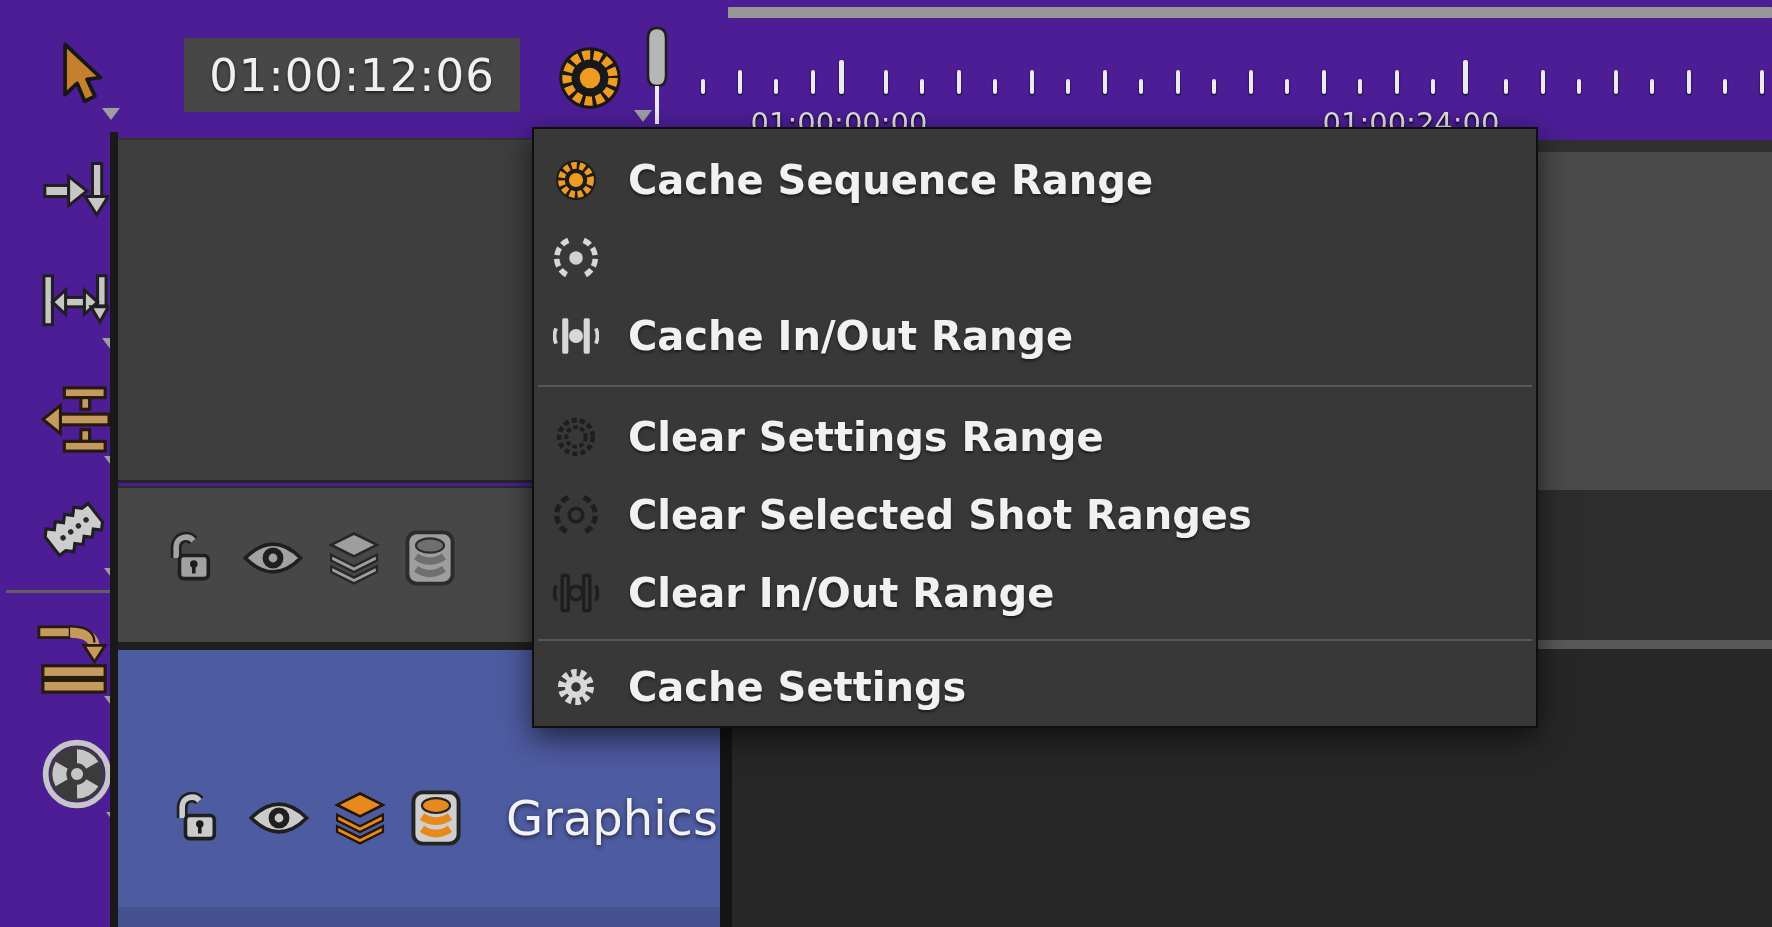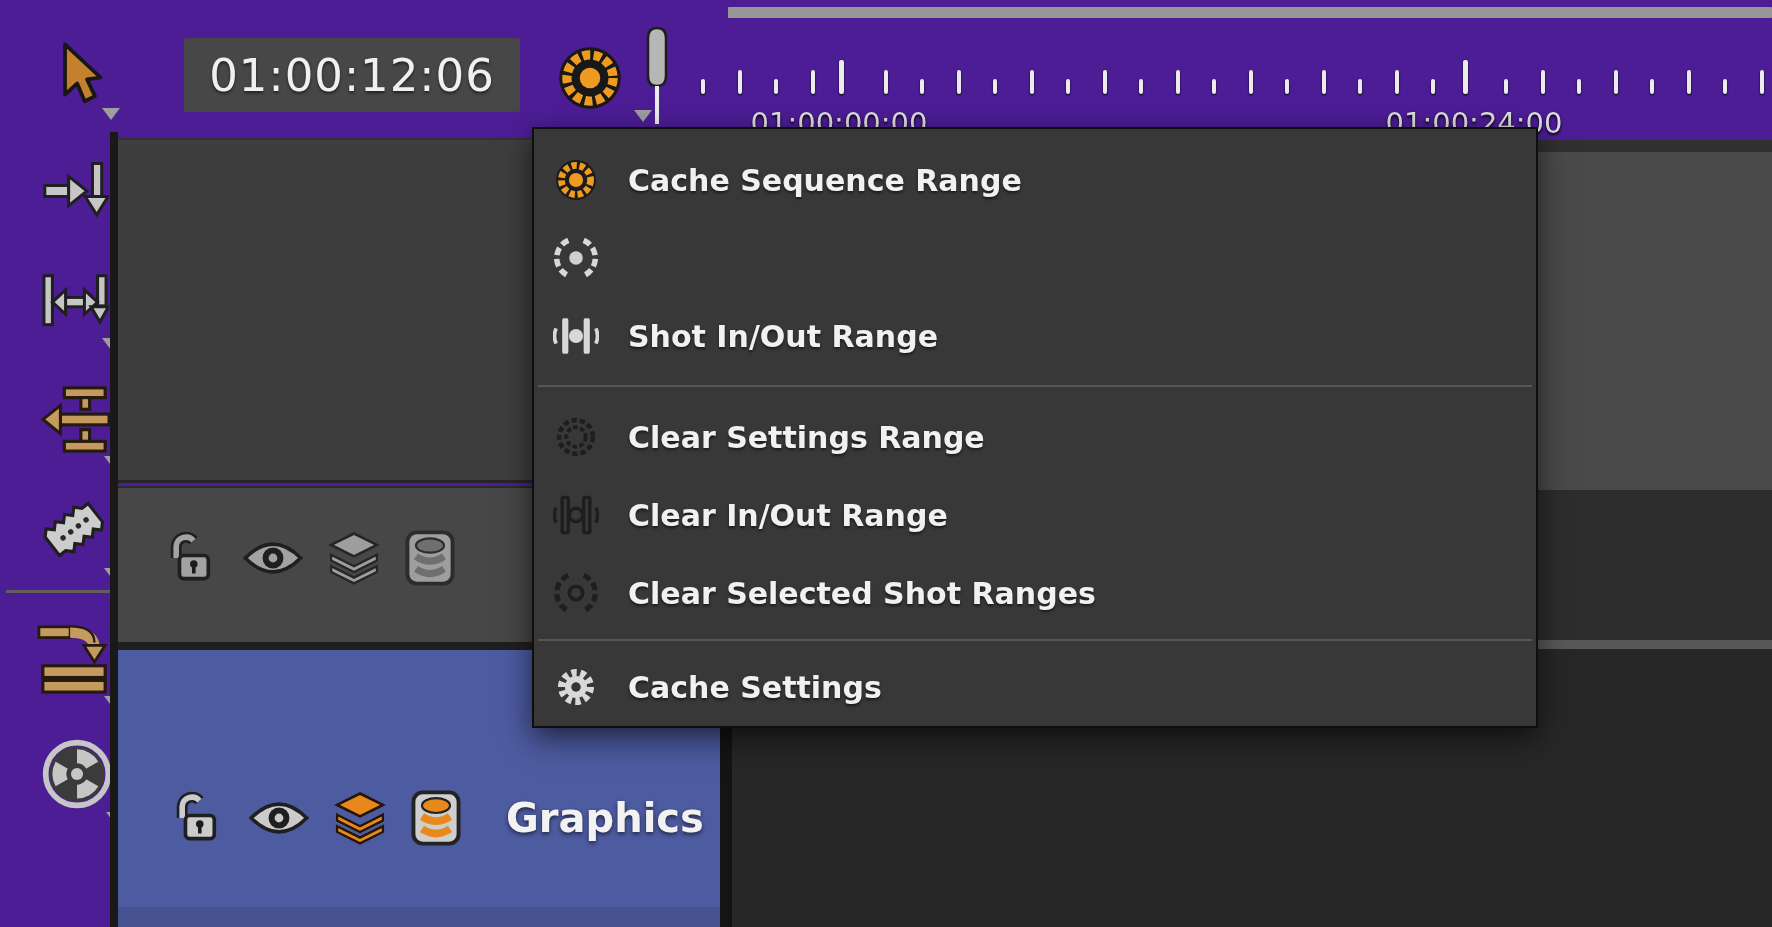--- a/index.html
+++ b/index.html
@@ -46,30 +46,30 @@
                border-bottom:3px solid #262626;box-sizing:border-box;}
   .track{position:absolute;left:118px;width:602px;box-sizing:border-box;}
   .track.gray{top:486px;height:156px;background:#474747;border-top:2px solid #2b2b2b;}
   .track-gap{position:absolute;left:118px;top:642px;width:602px;height:8px;background:#1f1f1f;}
   .track.blue{top:650px;height:277px;background:#4d5ba0;}
   .track.blue .bottom-strip{position:absolute;left:0;bottom:0;width:100%;height:20px;background:#45528f;}
   .trow{position:absolute;display:flex;align-items:center;gap:22px;}
   .track.gray .trow{left:44px;top:42px;}
   .track.blue .trow{left:50px;top:140px;}
   .ticon{display:flex;align-items:center;}
-  .track-name{color:#f2f2f2;font-size:40px;font-weight:bold;margin-left:22px;
+  .track-name{color:#f2f2f2;font-size:48px;font-weight:normal;margin-left:22px;
               text-shadow:0 2px 4px rgba(0,0,0,.6);text-align:right;}
 
   
   .menu{position:absolute;left:532px;top:127px;width:1006px;height:601px;background:#383838;
         border:2px solid #0e0e0e;box-sizing:border-box;box-shadow:0 10px 28px rgba(0,0,0,.6);
         padding-top:12px;z-index:10;}
   .mi{height:78px;display:flex;align-items:center;padding-left:18px;gap:28px;cursor:default;}
   .mic{width:48px;height:48px;display:flex;align-items:center;justify-content:center;flex:0 0 48px;}
-  .mil{color:#f1f1f1;font-size:30px;font-weight:bold;text-shadow:0 2px 3px rgba(0,0,0,.55);white-space:nowrap;}
+  .mil{color:#f1f1f1;font-size:40px;font-weight:bold;text-shadow:0 2px 3px rgba(0,0,0,.55);white-space:nowrap;}
   .msep{height:2px;background:#575757;margin:10px 4px 11px 4px;}
   .msep.s2{margin:7px 4px 7px 4px;}
 </style>
 </head>
 <body>
 
 <div class="app">
 
   <div>
 
@@ -195,21 +195,21 @@
       <div class="tick min" style="left: 1577px;"></div>
       <div class="tick med" style="left: 1613.5px;"></div>
       <div class="tick min" style="left: 1650px;"></div>
       <div class="tick med" style="left: 1686.5px;"></div>
       <div class="tick min" style="left: 1723px;"></div>
       <div class="tick med" style="left: 1759.5px;"></div>
       <div class="tick major" style="left: 839px;"></div>
       <div class="tick major" style="left: 1463px;"></div>
     </div>
   <div class="ruler-label" style="left: 839px; text-decoration: underline;">01:00:00:00</div>
-  <div class="ruler-label" style="left: 1474px;">01:00:24:00</div>
+  <div class="ruler-label" style="left: 1411px;">01:00:24:00</div>
 
   <div class="playhead">
     <svg width="30" height="100" viewBox="0 0 30 100">
       <path d="M6,12 Q6,2 15,2 Q24,2 24,12 L24,50 Q24,60 15,60 Q6,60 6,50 Z" fill="#b6b6b6" stroke="#1e1e1e" stroke-width="2.5"></path>
       <rect x="13" y="60" width="4" height="38" fill="#ececec"></rect>
     </svg>
   </div>
 
   <div class="timeline">
     <div class="tl-topstrip"></div>
@@ -323,59 +323,59 @@
     <div class="mi">
       <span class="mic">
         <svg width="46" height="46" viewBox="0 0 30 30">
           <path d="M2,10 A13,13 0 0 0 2,20" fill="none" stroke="#d8d8d8" stroke-width="2.4"></path>
           <path d="M28,10 A13,13 0 0 1 28,20" fill="none" stroke="#d8d8d8" stroke-width="2.4"></path>
           <rect x="6" y="3.5" width="4" height="23" rx="1" fill="#d8d8d8"></rect>
           <rect x="20" y="3.5" width="4" height="23" rx="1" fill="#d8d8d8"></rect>
           <circle cx="15" cy="15" r="4.6" fill="#d8d8d8"></circle>
         </svg>
       </span>
-      <span class="mil">Shot In/Out Range</span>
+      <span class="mil">Cache In/Out Range</span>
     </div>
 
     <div class="msep"></div>
 
     <div class="mi">
       <span class="mic">
         <svg width="46" height="46" viewBox="0 0 30 30">
           <circle cx="15" cy="15" r="11" fill="none" stroke="#1e1e1e" stroke-width="3" stroke-dasharray="3.4 2"></circle>
           <circle cx="15" cy="15" r="6.3" fill="none" stroke="#1e1e1e" stroke-width="2.6" stroke-dasharray="3 1.6"></circle>
         </svg>
       </span>
       <span class="mil">Clear Settings Range</span>
+    </div>
+
+    <div class="mi">
+      <span class="mic">
+        <svg width="46" height="46" viewBox="0 0 30 30">
+          <path d="M10,3.5 A12.5,12.5 0 0 0 10,26.5" fill="none" stroke="#1e1e1e" stroke-width="3.4" stroke-dasharray="5 2.6"></path>
+          <path d="M20,3.5 A12.5,12.5 0 0 1 20,26.5" fill="none" stroke="#1e1e1e" stroke-width="3.4" stroke-dasharray="5 2.6"></path>
+          <circle cx="15" cy="15" r="4.4" fill="none" stroke="#1e1e1e" stroke-width="2.4"></circle>
+        </svg>
+      </span>
+      <span class="mil">Clear Selected Shot Ranges</span>
     </div>
 
     <div class="mi">
       <span class="mic">
         <svg width="46" height="46" viewBox="0 0 30 30">
           <path d="M2,10 A13,13 0 0 0 2,20" fill="none" stroke="#1e1e1e" stroke-width="2.2"></path>
           <path d="M28,10 A13,13 0 0 1 28,20" fill="none" stroke="#1e1e1e" stroke-width="2.2"></path>
           <rect x="6" y="3.5" width="4" height="23" rx="1" fill="none" stroke="#1e1e1e" stroke-width="2.2"></rect>
           <rect x="20" y="3.5" width="4" height="23" rx="1" fill="none" stroke="#1e1e1e" stroke-width="2.2"></rect>
           <circle cx="15" cy="15" r="4.4" fill="none" stroke="#1e1e1e" stroke-width="2.2"></circle>
         </svg>
       </span>
       <span class="mil">Clear In/Out Range</span>
     </div>
 
-    <div class="mi">
-      <span class="mic">
-        <svg width="46" height="46" viewBox="0 0 30 30">
-          <path d="M10,3.5 A12.5,12.5 0 0 0 10,26.5" fill="none" stroke="#1e1e1e" stroke-width="3.4" stroke-dasharray="5 2.6"></path>
-          <path d="M20,3.5 A12.5,12.5 0 0 1 20,26.5" fill="none" stroke="#1e1e1e" stroke-width="3.4" stroke-dasharray="5 2.6"></path>
-          <circle cx="15" cy="15" r="4.4" fill="none" stroke="#1e1e1e" stroke-width="2.4"></circle>
-        </svg>
-      </span>
-      <span class="mil">Clear Selected Shot Ranges</span>
-    </div>
-
     <div class="msep s2"></div>
 
     <div class="mi">
       <span class="mic">
         <svg width="46" height="46" viewBox="0 0 30 30">
           <circle cx="15" cy="15" r="8.5" fill="none" stroke="#d8d8d8" stroke-width="6.5" stroke-dasharray="3.1 2.2"></circle>
           <circle cx="15" cy="15" r="7.2" fill="#d8d8d8"></circle>
           <circle cx="15" cy="15" r="3.1" fill="#343434"></circle>
         </svg>
       </span>

